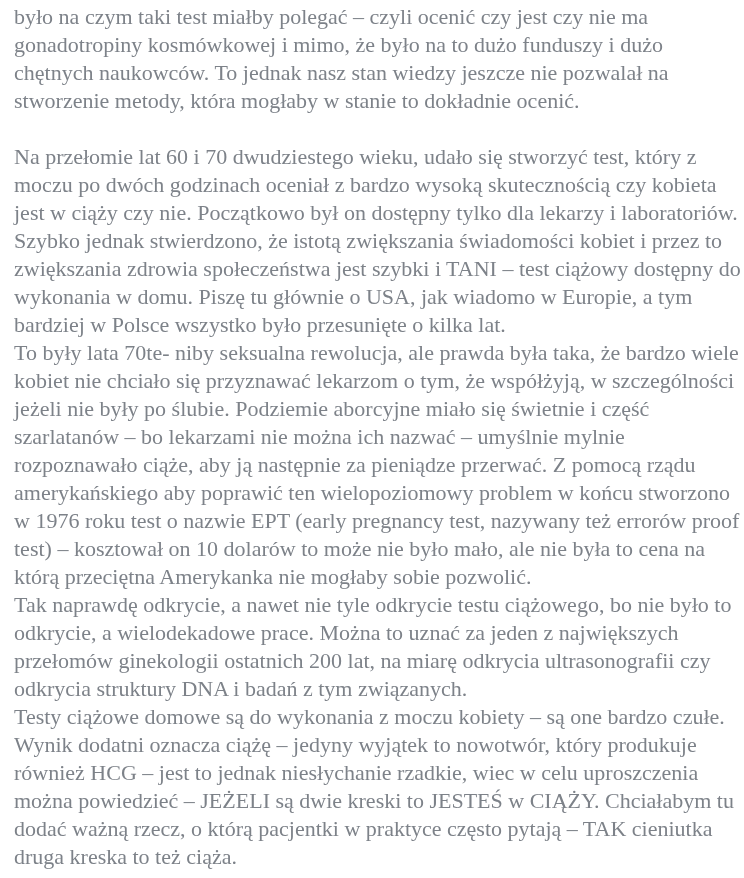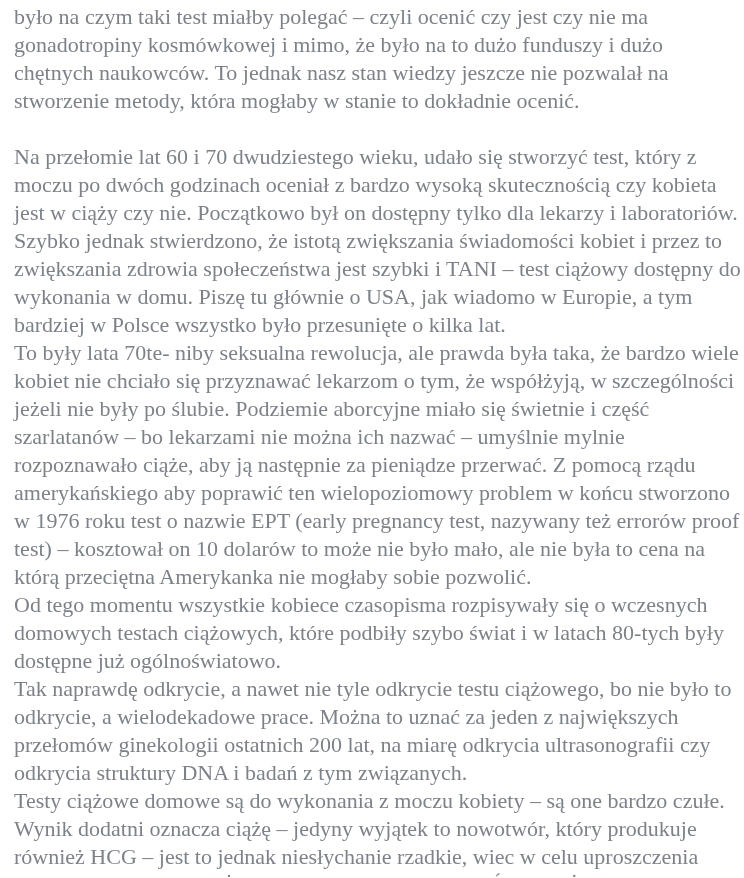--- a/index.html
+++ b/index.html
@@ -31,17 +31,16 @@
   }
 </style>
 </head>
 <body>
 
 <main class="page">
   <article class="article-body">
     <p class="para para-gap-after">było na czym taki test miałby polegać – czyli ocenić czy jest czy nie ma gonadotropiny kosmówkowej i mimo, że było na to dużo funduszy i dużo chętnych naukowców. To jednak nasz stan wiedzy jeszcze nie pozwalał na stworzenie metody, która mogłaby w stanie to dokładnie ocenić.</p>
     <p class="para">Na przełomie lat 60 i 70 dwudziestego wieku, udało się stworzyć test, który z moczu po dwóch godzinach oceniał z bardzo wysoką skutecznością czy kobieta jest w ciąży czy nie. Początkowo był on dostępny tylko dla lekarzy i laboratoriów. Szybko jednak stwierdzono, że istotą zwiększania świadomości kobiet i przez to zwiększania zdrowia społeczeństwa jest szybki i TANI – test ciążowy dostępny do wykonania w domu. Piszę tu głównie o USA, jak wiadomo w Europie, a tym bardziej w Polsce wszystko było przesunięte o kilka lat.</p>
     <p class="para">To były lata 70te- niby seksualna rewolucja, ale prawda była taka, że bardzo wiele kobiet nie chciało się przyznawać lekarzom o tym, że współżyją, w szczególności jeżeli nie były po ślubie. Podziemie aborcyjne miało się świetnie i część szarlatanów – bo lekarzami nie można ich nazwać – umyślnie mylnie rozpoznawało ciąże, aby ją następnie za pieniądze przerwać. Z pomocą rządu amerykańskiego aby poprawić ten wielopoziomowy problem w końcu stworzono w 1976 roku test o nazwie EPT (early pregnancy test, nazywany też errorów proof test) – kosztował on 10 dolarów to może nie było mało, ale nie była to cena na którą przeciętna Amerykanka nie mogłaby sobie pozwolić.</p>
-    <p class="para">Od tego momentu wszystkie kobiece czasopisma rozpisywały się o wczesnych domowych testach ciążowych, które podbiły szybo świat i w latach 80-tych były dostępne już ogólnoświatowo.</p>
     <p class="para">Tak naprawdę odkrycie, a nawet nie tyle odkrycie testu ciążowego, bo nie było to odkrycie, a wielodekadowe prace. Można to uznać za jeden z największych przełomów ginekologii ostatnich 200 lat, na miarę odkrycia ultrasonografii czy odkrycia struktury DNA i badań z tym związanych.</p>
     <p class="para">Testy ciążowe domowe są do wykonania z moczu kobiety – są one bardzo czułe. Wynik dodatni oznacza ciążę – jedyny wyjątek to nowotwór, który produkuje również HCG – jest to jednak niesłychanie rzadkie, wiec w celu uproszczenia można powiedzieć – JEŻELI są dwie kreski to JESTEŚ w CIĄŻY. Chciałabym tu dodać ważną rzecz, o którą pacjentki w praktyce często pytają – TAK cieniutka druga kreska to też ciąża.</p>
   </article>
 </main>
 
 </body></html>

